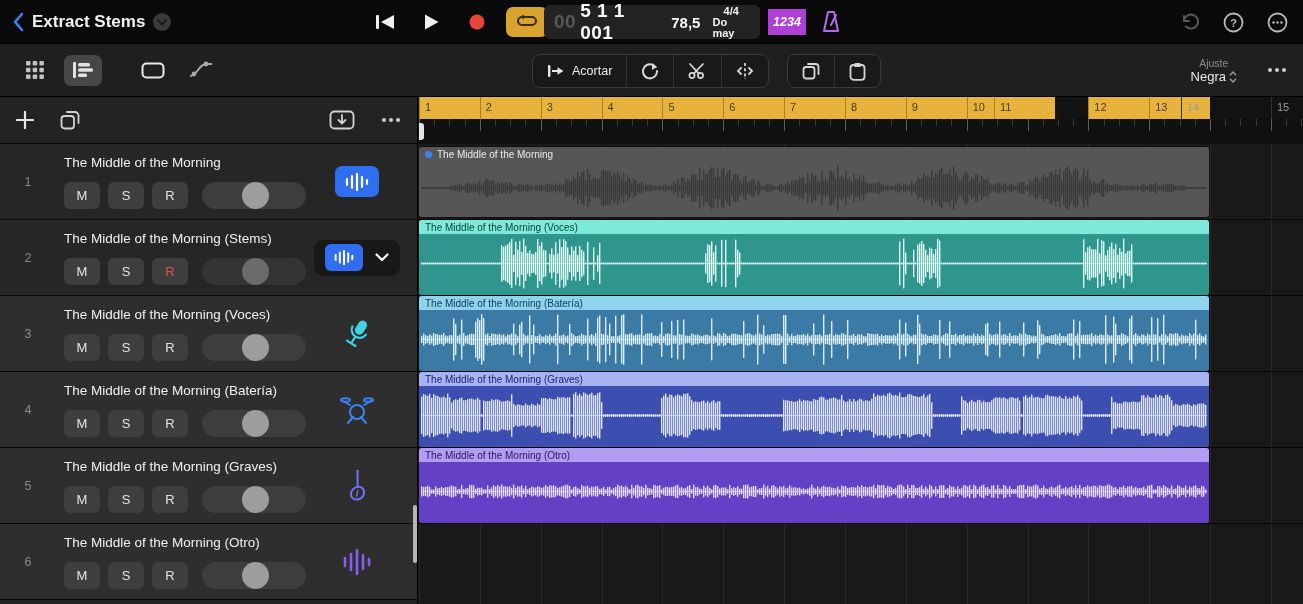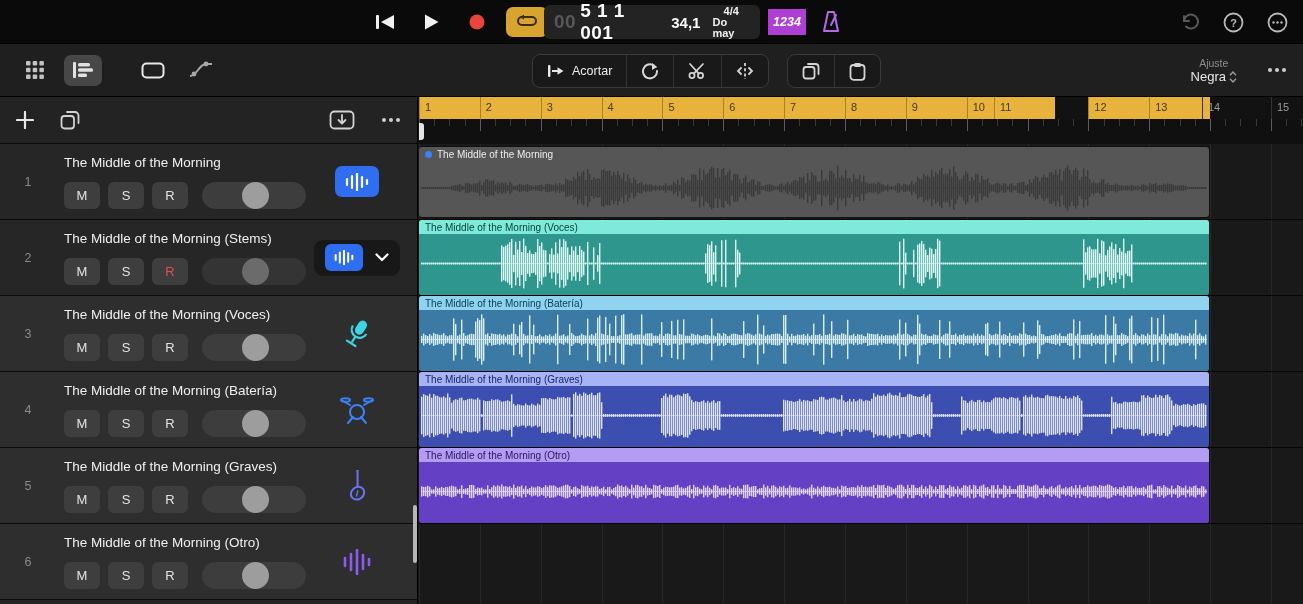--- a/index.html
+++ b/index.html
@@ -97,20 +97,33 @@
   .dot{ width:7px; height:7px; border-radius:50%; background:#3b82f6; flex:none;}
   .ph-row{ display:flex; align-items:center; justify-content:center; height:100%;}
   .ph-label{ font-size:11.5px; }
 </style>
 </head>
 <body>
 
 <div id="app">
 
   <header class="topbar">
+    <div class="tb-left">
+      <span class="icon-btn">
+        <svg width="12" height="20" viewBox="0 0 12 20">
+            <path d="M10 2 L3 10 L10 18" stroke="#3b82f7" stroke-width="2.6" fill="none" stroke-linecap="round" stroke-linejoin="round"></path>
+          </svg>
+      </span>
+      <span class="title">Extract Stems</span>
+      <span class="chev-badge">
+        <svg width="10" height="7" viewBox="0 0 10 7">
+            <path d="M1 1 L5 5.5 L9 1" stroke="#1a1a1a" stroke-width="2" fill="none" stroke-linecap="round"></path>
+          </svg>
+      </span>
+    </div>
 
     <div class="transport">
       <button class="tr-btn">
         <svg width="22" height="18" viewBox="0 0 22 18">
             <rect x="2" y="2" width="3" height="14" rx="1" fill="#f0f0f0"></rect>
             <path d="M20 2 L7 9 L20 16 Z" fill="#f0f0f0"></path>
           </svg>
       </button>
       <button class="tr-btn">
         <svg width="18" height="18" viewBox="0 0 18 18">
@@ -126,21 +139,21 @@
         <svg width="22" height="16" viewBox="0 0 22 16">
           <path d="M6 3 H16 A4 4 0 0 1 16 11 H6 A4 4 0 0 1 6 3" stroke="#3a2c04" stroke-width="2" fill="none"></path>
           <path d="M8 0.5 L4 3 L8 5.5 Z" fill="#3a2c04"></path>
         </svg>
       </button>
     </div>
 
     <div class="lcd">
       <span class="pos-dim">00</span>
       <span class="pos">5 1 1 001</span>
-      <span class="tempo">34,1</span>
+      <span class="tempo">78,5</span>
       <div class="sig">
         <span>4/4</span>
         <span>Do may</span>
       </div>
     </div>
 
     <button class="countin">1234</button>
 
     <span class="metro">
       <svg width="22" height="24" viewBox="0 0 22 24">
@@ -463,21 +476,21 @@
             <div class="bar-cell cycle" style="left: 182.55px; width: 60.85px;">4</div>
             <div class="bar-cell cycle" style="left: 243.4px; width: 60.85px;">5</div>
             <div class="bar-cell cycle" style="left: 304.25px; width: 60.85px;">6</div>
             <div class="bar-cell cycle" style="left: 365.1px; width: 60.85px;">7</div>
             <div class="bar-cell cycle" style="left: 425.95px; width: 60.85px;">8</div>
             <div class="bar-cell cycle" style="left: 486.8px; width: 60.85px;">9</div>
             <div class="bar-cell cycle" style="left: 547.65px; width: 60.85px;">10</div>
             <div class="bar-cell cycle" style="left: 575px; width: 60.85px;">11</div>
             <div class="bar-cell cycle" style="left: 669.35px; width: 60.85px;">12</div>
             <div class="bar-cell cycle" style="left: 730.2px; width: 60.85px;">13</div>
-            <div class="bar-cell" style="left: 783px; width: 60.85px;">14</div>
+            <div class="bar-cell" style="left: 762px; width: 60.85px;">14</div>
             <div class="bar-cell" style="left: 851.9px; width: 60.85px;">15</div>
           </div>
         <div class="tick-strip">
             <div class="tick bar" style="left: 0px;"></div>
             <div class="tick" style="left: 15.21px;"></div>
             <div class="tick" style="left: 30.43px;"></div>
             <div class="tick" style="left: 45.64px;"></div>
             <div class="tick bar" style="left: 60.85px;"></div>
             <div class="tick" style="left: 76.06px;"></div>
             <div class="tick" style="left: 91.28px;"></div>

